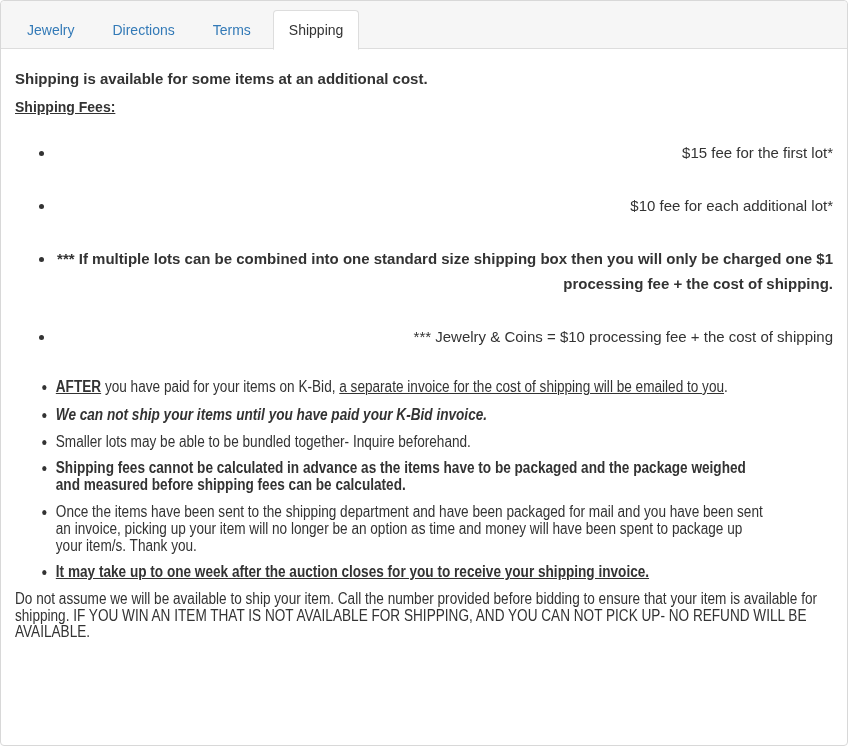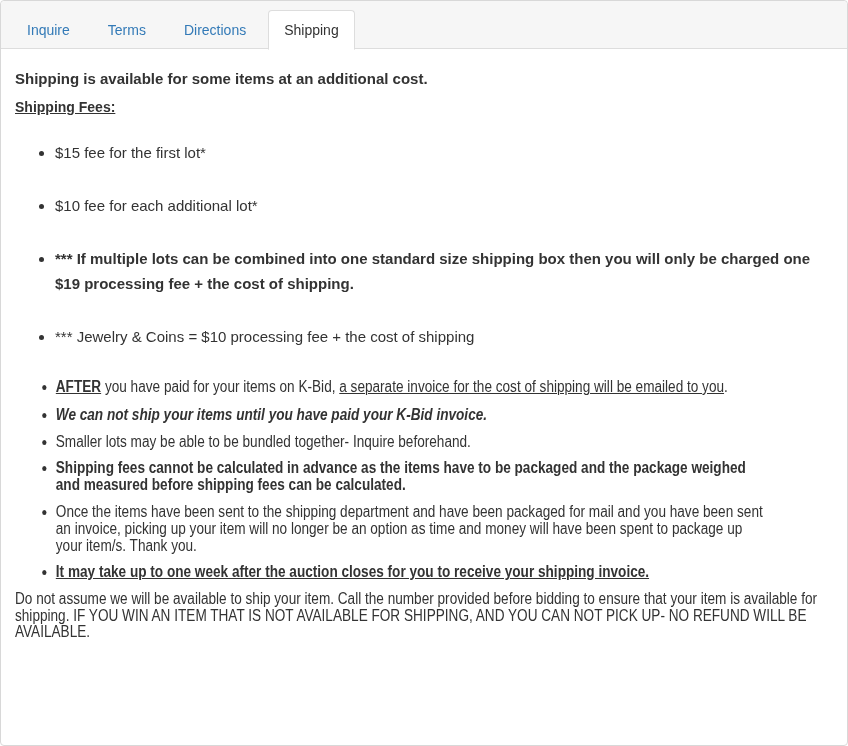--- a/index.html
+++ b/index.html
@@ -59,21 +59,21 @@
     font-size: 14px;
     font-weight: bold;
     margin: 0;
   }
   .fees-heading .u-head { text-decoration: underline; padding-right: 3px; }
   ul.fees {
     margin: 25px 0 0 0;
     padding-left: 40px;
     font-size: 15px;
   }
-  ul.fees li { margin-bottom: 27px; line-height: 1.72; }
+  ul.fees li { margin-bottom: 27px; line-height: 1.72; text-align: right; }
   ul.fees li.bold { font-weight: bold; }
   .terms-heading {
     font-size: 29px;
     font-weight: 400;
     margin: 4px 0 8px 0;
     letter-spacing: -0.5px;
   }
   .terms-heading .u-head { text-decoration: underline; padding-right: 4px; }
   
   .condensed {
@@ -98,42 +98,42 @@
     margin: 4px 0 0 0;
     max-width: 962px;
   }
 </style>
 </head>
 <body>
 
 <div class="panel">
   <ul class="tabbar" id="tabbar">
       <li>
-        <a class="tab-link">Inquire</a>
+        <a class="tab-link">Jewelry</a>
+      </li>
+      <li>
+        <a class="tab-link">Directions</a>
       </li>
       <li>
         <a class="tab-link">Terms</a>
-      </li>
-      <li>
-        <a class="tab-link">Directions</a>
       </li>
       <li class="active">
         <a class="tab-link">Shipping</a>
       </li>
     </ul>
 
   <div class="content">
     <p class="intro">Shipping is available for some items at an additional cost.</p>
 
     <p class="fees-heading"><span class="u-head">Shipping Fees:</span></p>
 
     <ul class="fees" id="fees-list">
         <li>$15 fee for the first lot*</li>
         <li>$10 fee for each additional lot*</li>
-        <li class="bold">*** If multiple lots can be combined into one standard size shipping box then you will only be charged one $19 processing fee + the cost of shipping.</li>
+        <li class="bold">*** If multiple lots can be combined into one standard size shipping box then you will only be charged one $1 processing fee + the cost of shipping.</li>
         <li>*** Jewelry &amp; Coins = $10 processing fee + the cost of shipping</li>
       </ul>
 
 
     <div class="condensed">
       <ul class="terms" id="terms-list">
           <li><span class="seg-b seg-u">AFTER</span><span> you have paid for your items on K-Bid, </span><span class="seg-u">a separate invoice for the cost of shipping will be emailed to you</span><span>.</span></li>
           <li><span class="seg-b seg-i">We can not ship your items until you have paid your K-Bid invoice.</span></li>
           <li><span>Smaller lots may be able to be bundled together- Inquire beforehand.</span></li>
           <li><span class="seg-b">Shipping fees cannot be calculated in advance as the items have to be packaged and the package weighed and measured before shipping fees can be calculated.</span></li>

